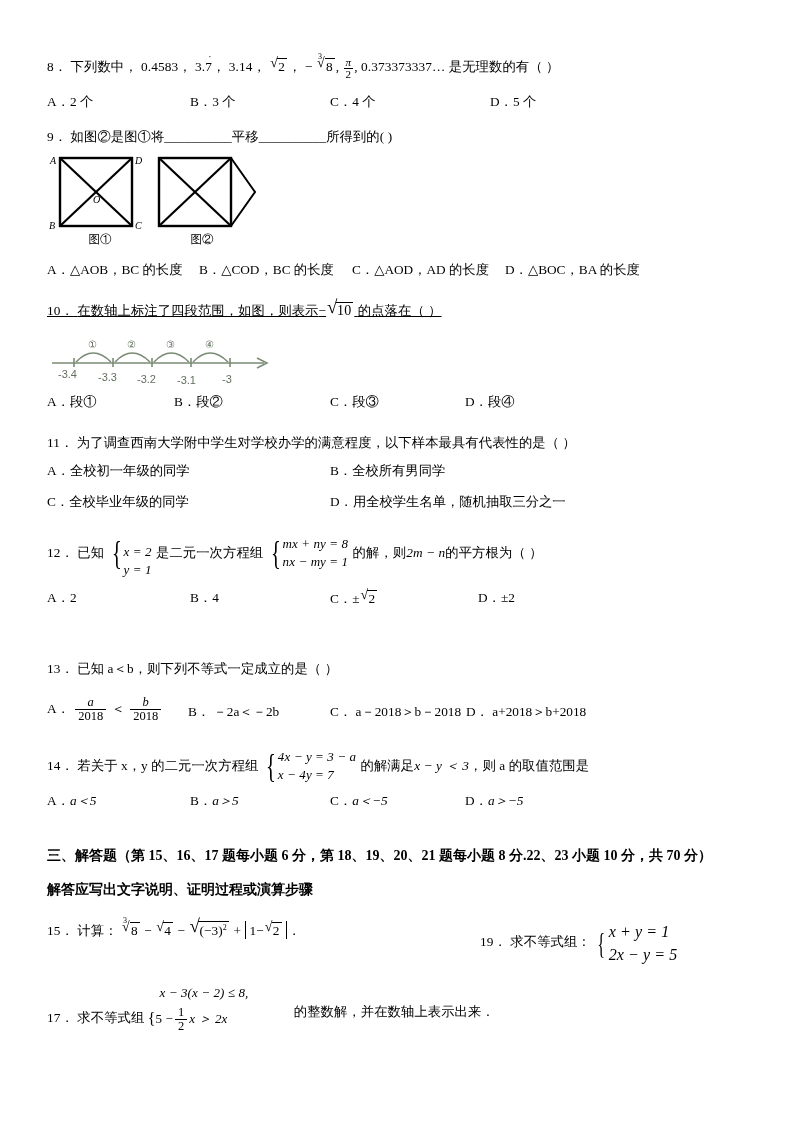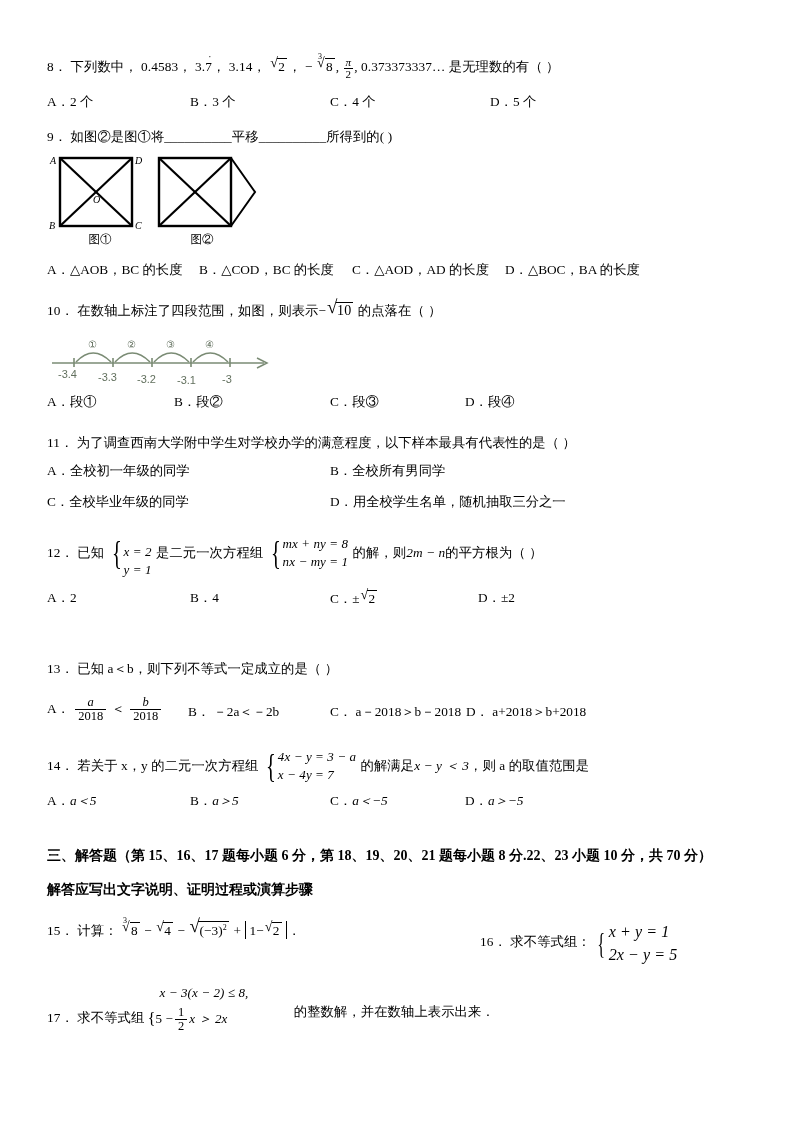--- a/index.html
+++ b/index.html
@@ -112,21 +112,21 @@
     <div class="figcap" style="width:100px; margin-top:1px;">图②</div>
   </div>
 
   <div class="opts" style="position:absolute; left:0; top:261px; width:793px;">
     <span class="opt" style="left:47px;"><span>A．</span><span>△AOB，BC 的长度</span></span>
     <span class="opt" style="left:199px;"><span>B．</span><span>△COD，BC 的长度</span></span>
     <span class="opt" style="left:352px;"><span>C．</span><span>△AOD，AD 的长度</span></span>
     <span class="opt" style="left:505px;"><span>D．</span><span>△BOC，BA 的长度</span></span>
   </div>
 
-  <div class="blk q" style="left:47px; top:301px;">
+  <div class="blk q" style="left:47px; top:301px;text-decoration:underline;">
     <span>10．</span>
     <span>在数轴上标注了四段范围，如图，则表示</span><span>−</span><span class="rad big"><span class="rx" style="font-size:14px;">10</span></span>
     <span>的点落在（      ）</span>
   </div>
 
   <div style="position:absolute; left:46px; top:336px;">
     <svg width="230" height="48" viewBox="0 0 230 48">
       <g stroke="#7a8b74" fill="none" stroke-width="1.6">
         <line x1="6" y1="27" x2="218" y2="27"></line>
         <polyline points="211,22 221,27 211,32" stroke-width="1.5"></polyline>
@@ -248,21 +248,21 @@
     <span class="rad" style="padding-left:8px;"><span class="rootidx">3</span><span class="rx mn">8</span></span>
     <span>−</span>
     <span class="rad"><span class="rx mn">4</span></span>
     <span>−</span>
     <span class="rad big"><span class="rx" style="padding-top:1px;"><span class="mn">(−3)</span><sup style="font-size:8px;">2</sup></span></span>
     <span>+</span>
     <span class="abs"><span class="mn">1−</span><span class="rad"><span class="rx mn">2</span></span></span><span>．</span>
   </div>
 
   <div class="blk q" style="left:480px; top:920px;">
-    <span>16．</span>
+    <span>19．</span>
     <span>求不等式组：</span>
     <span class="sysT">
       <span class="brace2">{</span>
       <span style="display:inline-block; line-height:1.45; font-size:16px;">
         <span class="mi" style="display:block;">x + y = 1</span>
         <span class="mi" style="display:block;">2x − y = 5</span>
       </span>
     </span>
   </div>
 

